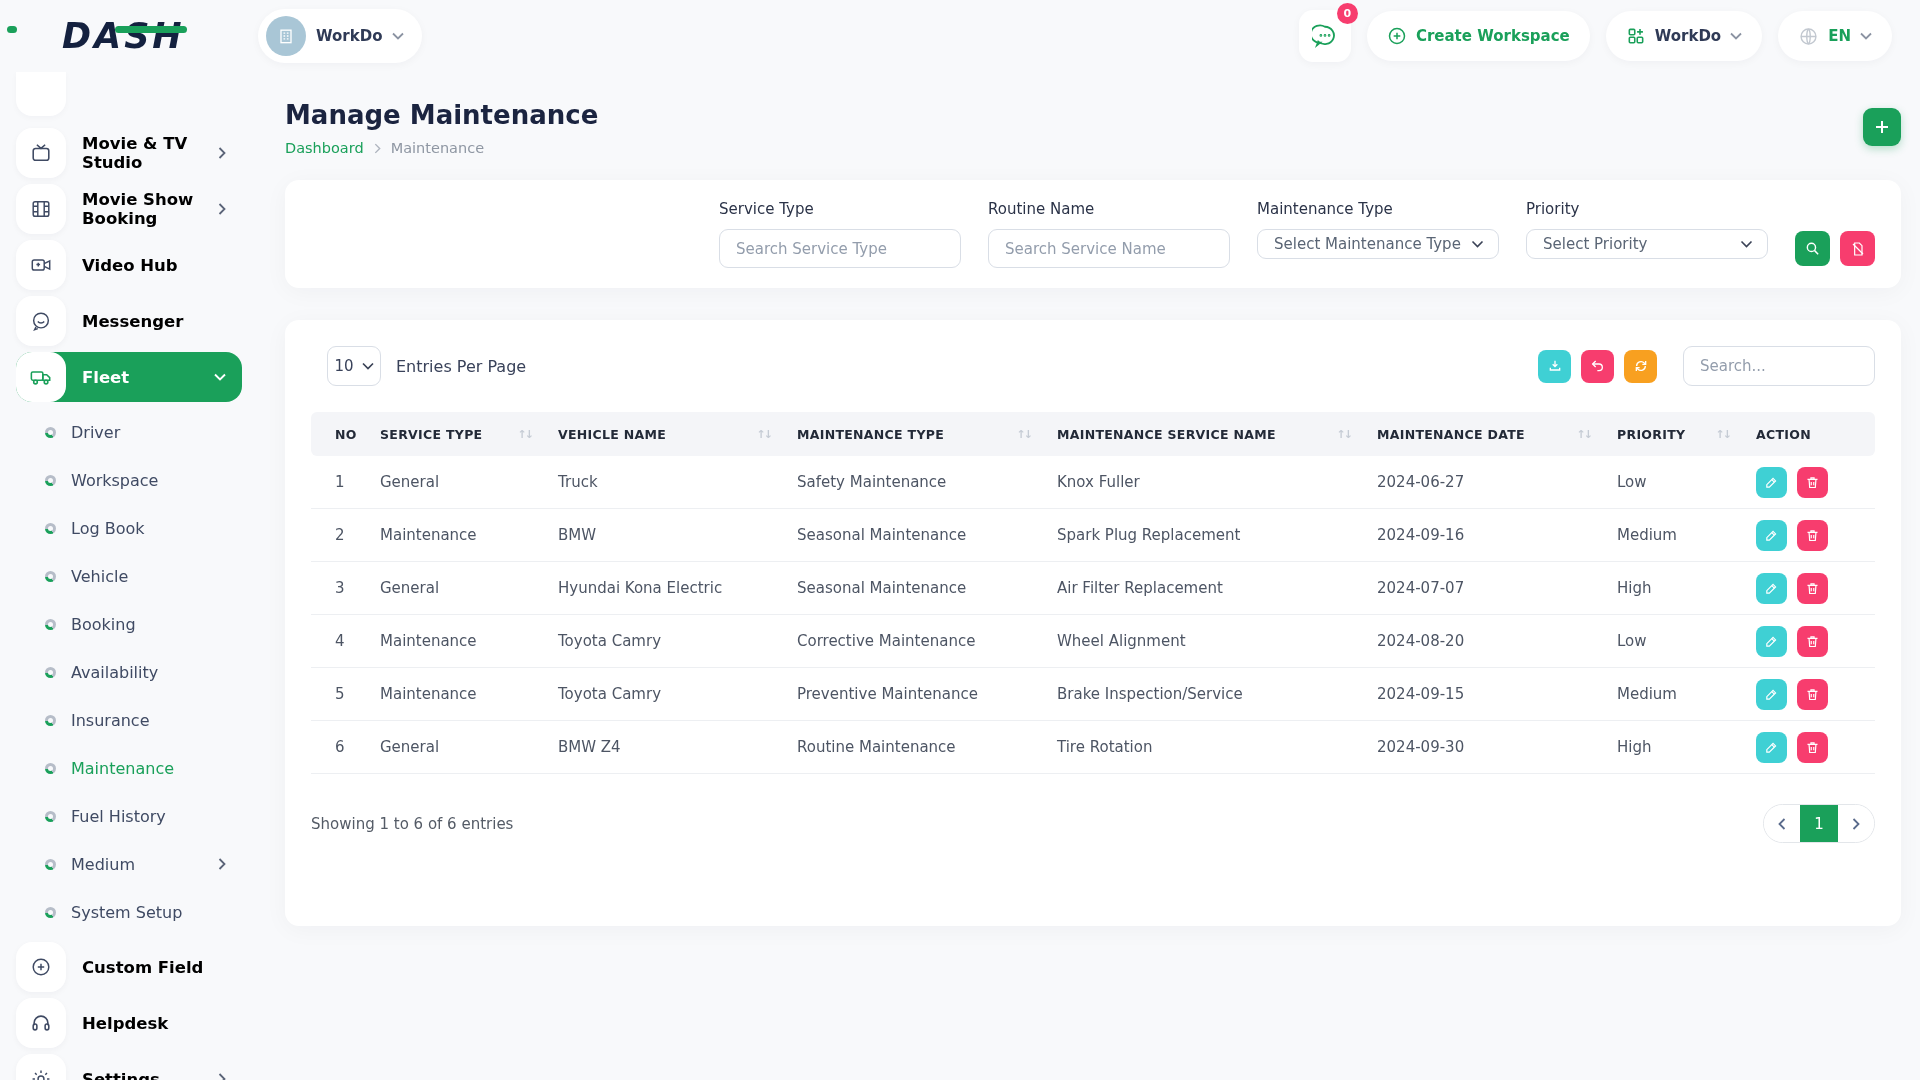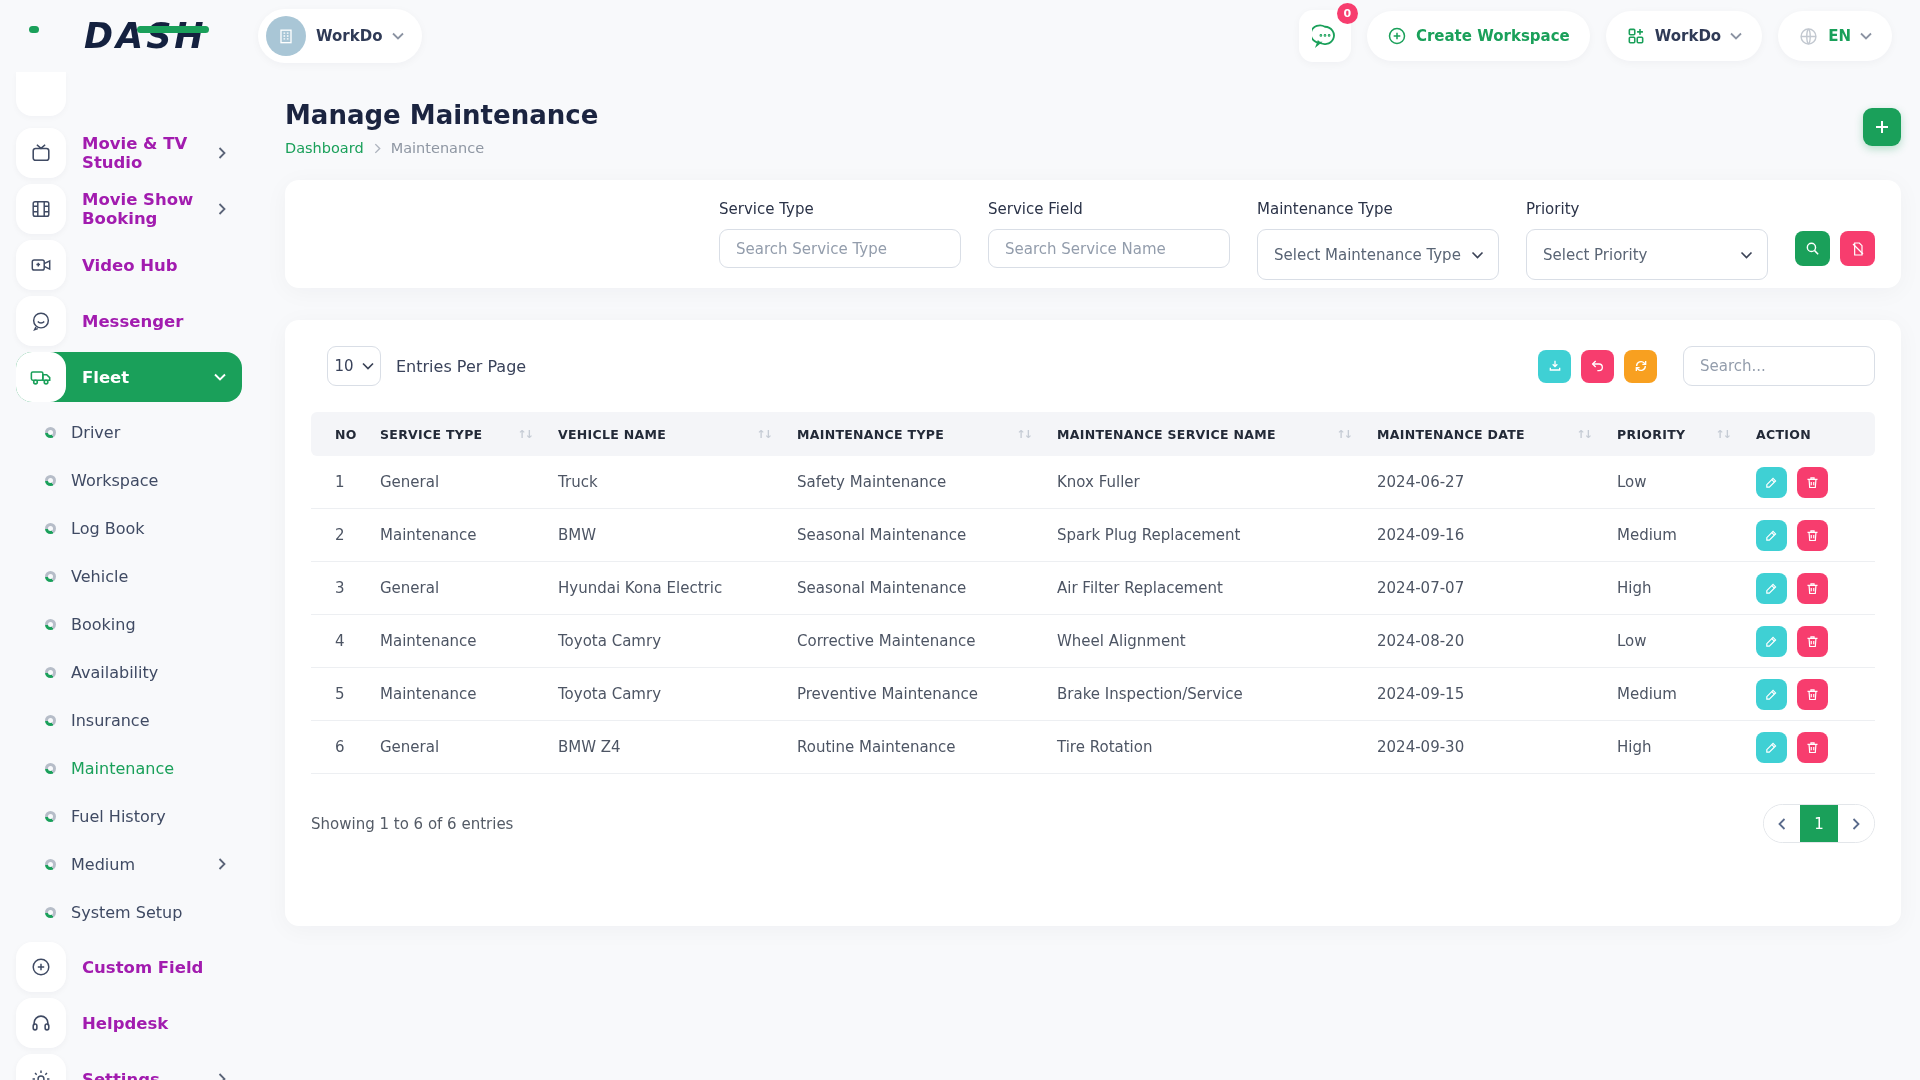--- a/index.html
+++ b/index.html
@@ -3,42 +3,42 @@
 <meta charset="utf-8">
 <style>
   * { margin:0; padding:0; box-sizing:border-box; }
   html,body { width:1920px; height:1080px; overflow:hidden; }
   body { font-family:"DejaVu Sans","Liberation Sans",sans-serif; background:#f8f9fb; color:#4c5563; }
   :root{ }
   .app { position:relative; width:1920px; height:1080px; }
 
   
   .topbar { position:absolute; top:0; left:0; right:0; height:72px; display:flex; align-items:center; z-index:5; }
-  .logo { width:258px; display:flex; align-items:center; padding-left:84px; }
+  .logo { width:258px; display:flex; align-items:center; padding-left:62px; }
   .logo-text { font-size:35px; font-weight:800; letter-spacing:3px; color:#14213f; position:relative; font-style:italic; }
   .logo-dot { position:absolute; left:-12px; top:17px; width:10px; height:7px; border-radius:4px; background:#1aa05a; }
   .logo-bar { position:absolute; right:-42px; top:17px; width:72px; height:7px; border-radius:4px; background:#1aa05a; }
 
   .ws-pill { display:flex; align-items:center; gap:10px; background:#fff; border-radius:28px; height:54px; padding:8px 18px 8px 8px; box-shadow:0 2px 8px rgba(20,30,60,.04); cursor:pointer; }
   .ws-avatar { width:40px; height:40px; border-radius:50%; background:#a9c6d6; display:flex; align-items:center; justify-content:center; }
   .ws-label { font-size:15px; font-weight:700; color:#2f3a56; }
 
   .topbar-right { margin-left:auto; display:flex; align-items:center; gap:16px; padding-right:28px; }
   .icon-btn-chat { position:relative; width:52px; height:52px; background:#fff; border-radius:14px; display:flex; align-items:center; justify-content:center; box-shadow:0 2px 8px rgba(20,30,60,.04); cursor:pointer; }
   .badge { position:absolute; top:-7px; right:-7px; min-width:21px; height:21px; border-radius:50%; background:#f73d6e; color:#fff; font-size:11px; font-weight:700; display:flex; align-items:center; justify-content:center; }
   .pill { display:flex; align-items:center; gap:9px; background:#fff; border-radius:26px; height:50px; padding:0 20px; box-shadow:0 2px 8px rgba(20,30,60,.04); cursor:pointer; }
   .pill .green-label { color:#1aa05a; font-size:15px; font-weight:600; }
   .pill .dark-label { color:#2f3a56; font-size:15px; font-weight:700; }
 
   
   .sidebar { position:absolute; top:72px; left:0; bottom:0; width:258px; padding:0 0 0 16px; overflow:hidden; }
   .cutoff-box { width:50px; height:44px; background:#fff; border-radius:0 0 16px 16px; margin-bottom:12px; box-shadow:0 2px 6px rgba(20,30,60,.03); }
   .nav-item { display:flex; align-items:center; gap:16px; height:50px; margin-bottom:6px; cursor:pointer; width:226px; }
   .nav-ico { width:50px; height:50px; min-width:50px; background:#fff; border-radius:16px; display:flex; align-items:center; justify-content:center; box-shadow:0 2px 6px rgba(20,30,60,.04); }
-  .nav-label { font-size:16.5px; font-weight:600; color:#a21caf; }
+  .nav-label { font-size:16.5px; font-weight:600; color:#000000; }
   .nav-caret { margin-left:auto; margin-right:16px; display:flex; }
   .nav-item.active-pill { background:#1aa05a; border-radius:16px; }
   .nav-item.active-pill .nav-label { color:#fff; }
   .nav-item.active-pill .nav-ico { box-shadow:none; }
 
   .subnav { list-style:none; margin:4px 0 6px 0; }
   .subnav li { display:flex; align-items:center; gap:15px; height:48px; cursor:pointer; width:226px; }
   .bullet { width:11px; height:11px; min-width:11px; border-radius:50%; margin-left:29px; background:conic-gradient(from 150deg,#1aa05a 0 110deg,#b6bdc8 110deg 360deg); position:relative; }
   .bullet::after { content:""; position:absolute; inset:3px; border-radius:50%; background:#f8f9fb; }
   .sub-label { font-size:16px; font-weight:500; color:#3f4a63; }
@@ -54,21 +54,21 @@
   .bc-sep { color:#aeb4be; display:flex; }
   .bc-current { color:#8f97a3; }
   .add-btn { margin-left:auto; margin-top:8px; width:38px; height:38px; border-radius:9px; background:#1aa05a; border:none; color:#fff; display:flex; align-items:center; justify-content:center; cursor:pointer; box-shadow:0 3px 8px rgba(26,160,90,.3); }
 
   .card { background:#fff; border-radius:14px; box-shadow:0 4px 24px rgba(20,30,60,.04); }
   .filter-card { margin-top:24px; height:108px; padding:20px 26px; display:flex; justify-content:flex-end; align-items:flex-start; gap:27px; }
   .fgroup { display:flex; flex-direction:column; gap:11px; }
   .flabel { font-size:15px; font-weight:500; color:#2b3348; }
   .finput { width:242px; height:39px; border:1.5px solid #d9dee6; border-radius:9px; padding:0 16px; font-size:15px; color:#4c5563; font-family:inherit; background:#fff; }
   .finput::placeholder { color:#939dac; }
-  .fselect { width:242px; height:51px; border:1.5px solid #d9dee6; border-radius:9px; padding:0 14px 0 16px; font-size:15px; color:#55607080; color:#5a6575; display:flex; align-items:center; justify-content:space-between; cursor:pointer; background:#fff; }
+  .fselect { width:242px; height:30px; border:1.5px solid #d9dee6; border-radius:9px; padding:0 14px 0 16px; font-size:15px; color:#55607080; color:#5a6575; display:flex; align-items:center; justify-content:space-between; cursor:pointer; background:#fff; }
   .fbtns { display:flex; gap:10px; align-self:flex-end; margin-bottom:2px; }
   .sq-btn { width:35px; height:35px; border:none; border-radius:8px; display:flex; align-items:center; justify-content:center; cursor:pointer; }
   .sq-btn.green { background:#1aa05a; }
   .sq-btn.pink  { background:#f73d6e; }
   .sq-btn.cyan  { background:#3fd0d4; }
   .sq-btn.orange{ background:#f8a020; }
 
   .table-card { margin-top:32px; padding:26px 26px 30px; min-height:606px; display:flex; flex-direction:column; }
   .tcontrols { display:flex; align-items:center; }
   .psize { width:54px; height:40px; border:1.5px solid #d9dee6; border-radius:9px; display:flex; align-items:center; justify-content:center; gap:8px; font-size:15px; color:#39425a; cursor:pointer;margin-left:16px; }
@@ -351,21 +351,21 @@
           </svg>
       </button>
     </div>
 
     <section class="card filter-card">
       <div class="fgroup">
         <label class="flabel">Service Type</label>
         <input class="finput" placeholder="Search Service Type" style="">
       </div>
       <div class="fgroup">
-        <label class="flabel">Service Field</label>
+        <label class="flabel">Routine Name</label>
         <input class="finput" placeholder="Search Service Name" style="">
       </div>
       <div class="fgroup">
         <label class="flabel">Maintenance Type</label>
         <div class="fselect">
           <span>Select Maintenance Type</span>
           <svg width="13" height="8" viewBox="0 0 12 8" fill="none" stroke="#3a4256" stroke-width="1.6">
               <path d="M1 1.5l5 5 5-5"></path>
             </svg>
         </div>

